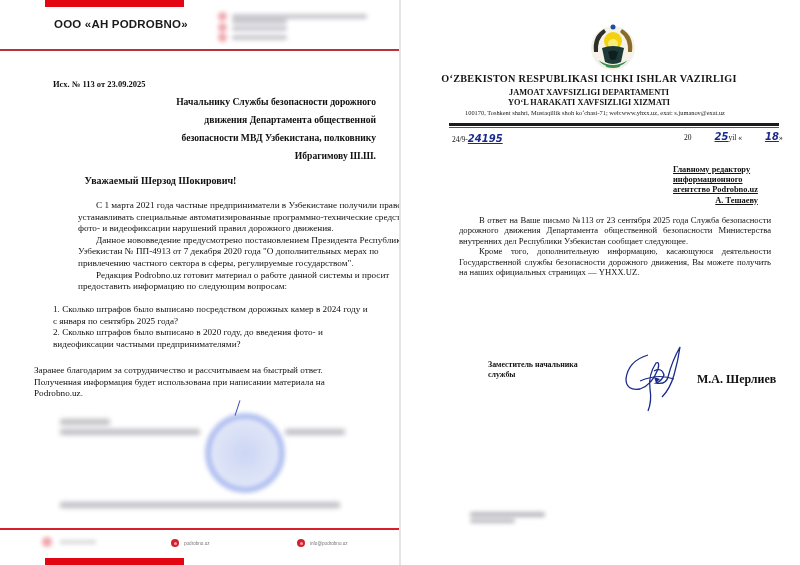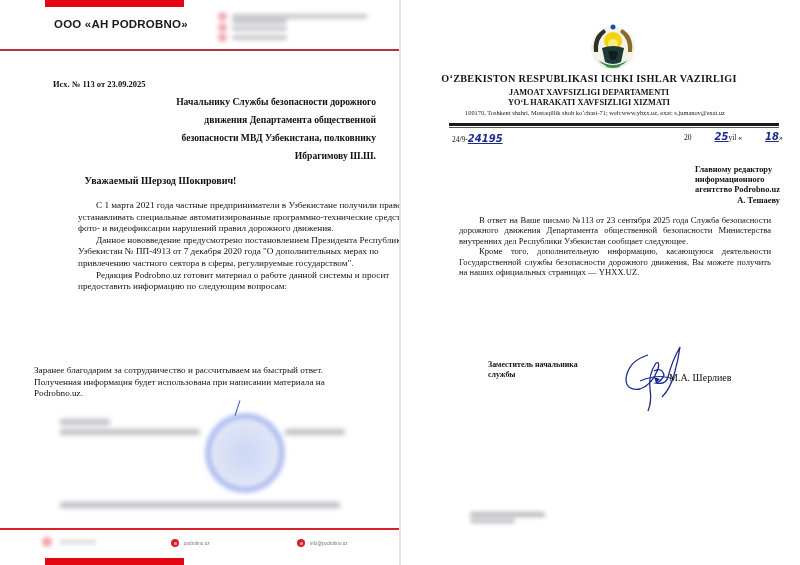--- a/index.html
+++ b/index.html
@@ -51,28 +51,28 @@
   .ministry-rule { position: absolute; left: 449px; top: 123px; width: 330px; height: 3px; background: #1b1b1f; }
   .ministry-rule2 { position: absolute; left: 449px; top: 127px; width: 330px; height: 1px; background: #555; }
 
   .out-num { position: absolute; left: 452px; top: 133px; font-size: 7.5px; white-space: nowrap; }
   .hand { font-family: "DejaVu Sans", sans-serif; font-style: italic; color: #1b2a8c; font-weight: bold; }
   .out-num .hand { font-size: 10px; text-decoration: underline; }
   .out-date { position: absolute; left: 684px; top: 131px; font-size: 7.5px; white-space: nowrap; }
   .out-date .hand { font-size: 10px; }
   .out-date .u { text-decoration: underline; padding-left: 23px; }
 
-  .recipient { position: absolute; left: 695px; top: 165px; font-size: 8.4px; font-weight: bold; line-height: 10.2px; }
+  .recipient { position: absolute; left: 673px; top: 165px; font-size: 8.4px; font-weight: bold; line-height: 10.2px; text-decoration: underline; }
   .recipient .last { text-align: right; }
 
   .body-right { position: absolute; left: 459px; top: 215px; width: 312px; font-size: 8.6px; line-height: 10.4px; text-align: justify; }
   .body-right p { text-indent: 20px; }
 
   .sig-title { position: absolute; left: 488px; top: 360px; font-size: 7.9px; font-weight: bold; line-height: 10px; }
-  .sig-name { position: absolute; left: 669px; top: 372px; font-size: 10px; font-weight: normal; }
+  .sig-name { position: absolute; left: 697px; top: 372px; font-size: 12px; font-weight: bold; }
   .signature { position: absolute; left: 618px; top: 341px; width: 70px; height: 72px; }
 
   .blur-right { position: absolute; left: 470px; top: 510px; width: 80px; height: 16px; filter: blur(2.2px); }
   .blur-right .l { position: absolute; background: #b9b9c0; border-radius: 2px; }
 </style>
 </head>
 <body>
 
 <div class="page page-left">
   <div class="top-redbar"></div>
@@ -99,20 +99,24 @@
   </div>
 
   <div class="salutation">Уважаемый Шерзод Шокирович!</div>
 
   <div class="body-left">
     <p>С 1 марта 2021 года частные предприниматели в Узбекистане получили право устанавливать специальные автоматизированные программно-технические средства фото- и видеофиксации нарушений правил дорожного движения.</p>
     <p>Данное нововведение предусмотрено постановлением Президента Республики Узбекистан № ПП-4913 от 7 декабря 2020 года "О дополнительных мерах по привлечению частного сектора в сферы, регулируемые государством".</p>
     <p>Редакция Podrobno.uz готовит материал о работе данной системы и просит предоставить информацию по следующим вопросам:</p>
   </div>
 
+  <div class="q-list">
+    <div>1. Сколько штрафов было выписано посредством дорожных камер в 2024 году и с января по сентябрь 2025 года?</div>
+    <div>2. Сколько штрафов было выписано в 2020 году, до введения фото- и видеофиксации частными предпринимателями?</div>
+  </div>
 
   <div class="closing">
     <div>Заранее благодарим за сотрудничество и рассчитываем на быстрый ответ.</div>
     <div>Полученная информация будет использована при написании материала на Podrobno.uz.</div>
   </div>
 
   <div class="blur-sign">
     <div class="ln" style="left:0;top:4px;width:50px;height:6px"></div>
     <div class="ln" style="left:0;top:14px;width:140px;height:6px"></div>
     <div class="ln" style="left:225px;top:14px;width:60px;height:6px"></div>

